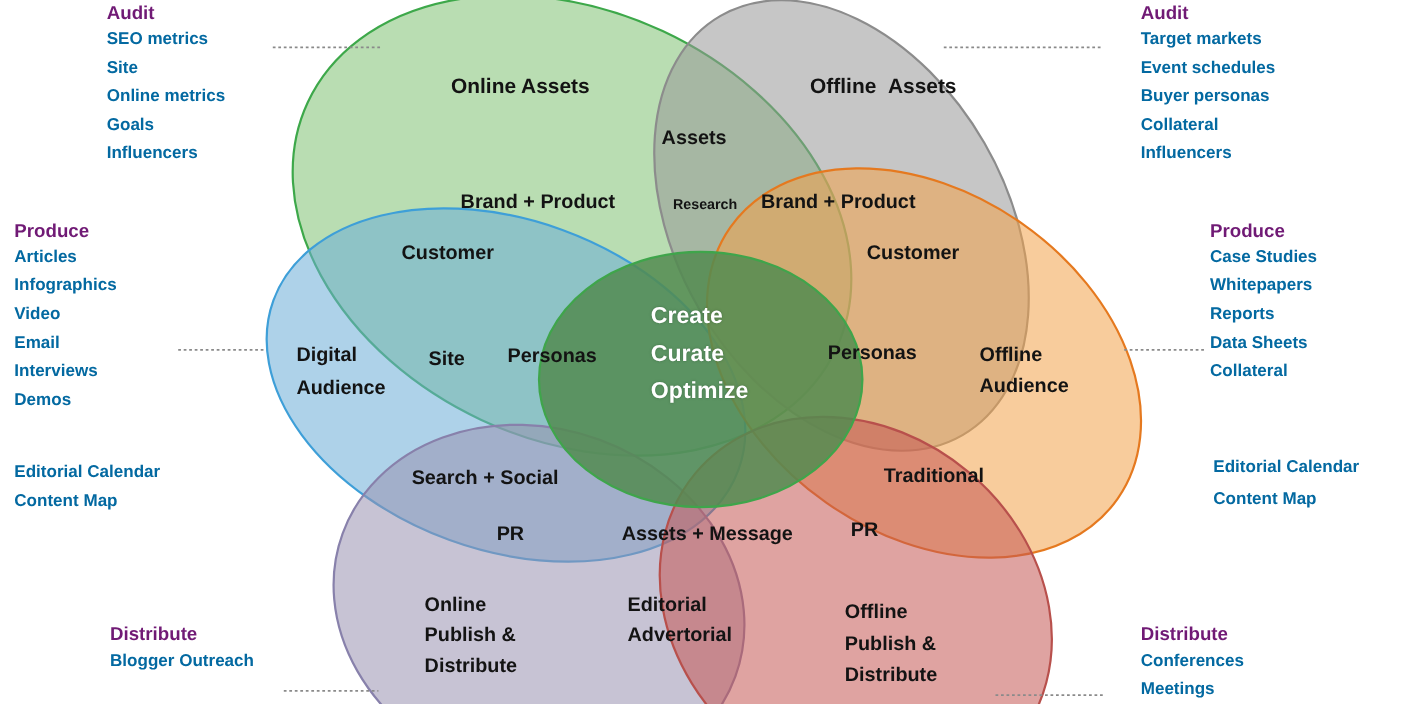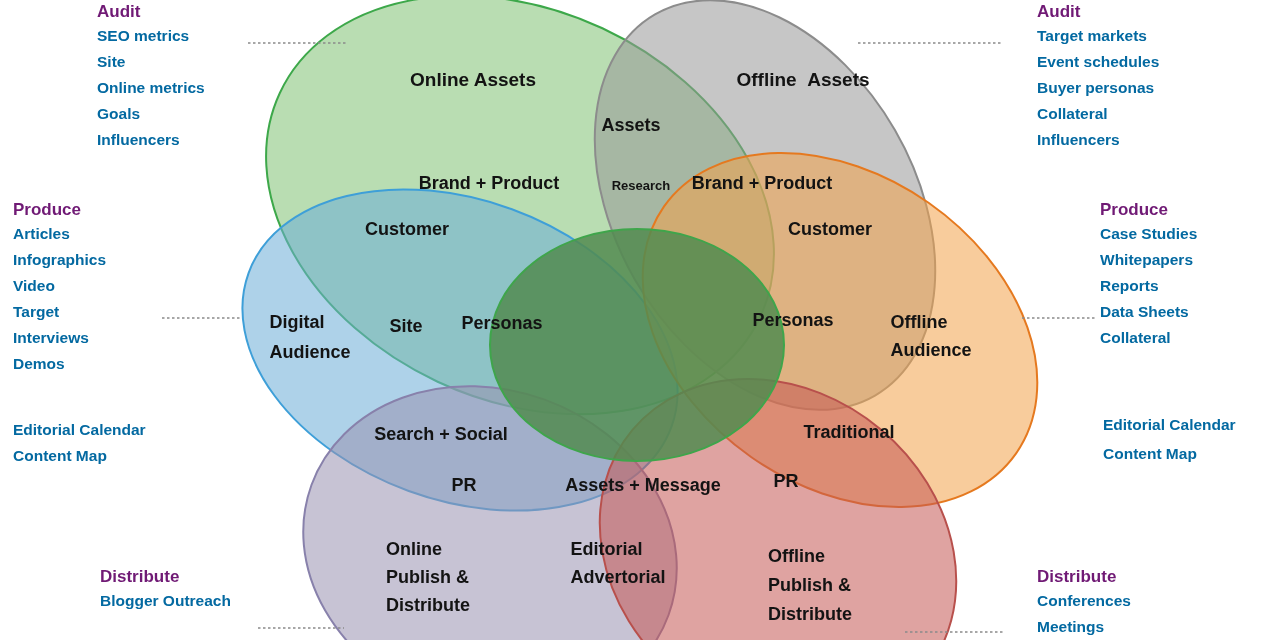--- a/index.html
+++ b/index.html
@@ -69,20 +69,25 @@
     <div>Audience</div>
   </div>
   <div class="vlabel" style="left:406px; top:327px;">Site</div>
   <div class="vlabel" style="left:502px; top:324px;">Personas</div>
   <div class="vlabel" style="left:793px; top:321px;">Personas</div>
   <div class="vlabel lh28" style="left:931px; top:336px;">
     <div>Offline</div>
     <div>Audience</div>
   </div>
 
+  <div class="vlabel center-text" style="left:636px; top:322px;">
+    <div>Create</div>
+    <div>Curate</div>
+    <div>Optimize</div>
+  </div>
 
   <div class="vlabel" style="left:441px; top:435px;">Search + Social</div>
   <div class="vlabel" style="left:464px; top:486px;">PR</div>
   <div class="vlabel" style="left:643px; top:486px;">Assets + Message</div>
   <div class="vlabel" style="left:829px; top:433px;margin-left:20px;">Traditional</div>
   <div class="vlabel" style="left:786px; top:482px;">PR</div>
 
   <div class="vlabel lh28" style="left:428px; top:577px;">
     <div>Online</div>
     <div>Publish &amp;</div>
@@ -119,21 +124,21 @@
       <div>Influencers</div>
     </div>
   </div>
 
   <div class="note" style="left:13px; top:198px;">
     <div class="note-head">Produce</div>
     <div class="note-items">
       <div>Articles</div>
       <div>Infographics</div>
       <div>Video</div>
-      <div>Target</div>
+      <div>Email</div>
       <div>Interviews</div>
       <div>Demos</div>
     </div>
   </div>
   <div class="note footer" style="left:13px; top:417px;">
     <div class="note-items">
       <div>Editorial Calendar</div>
       <div>Content Map</div>
     </div>
   </div>

